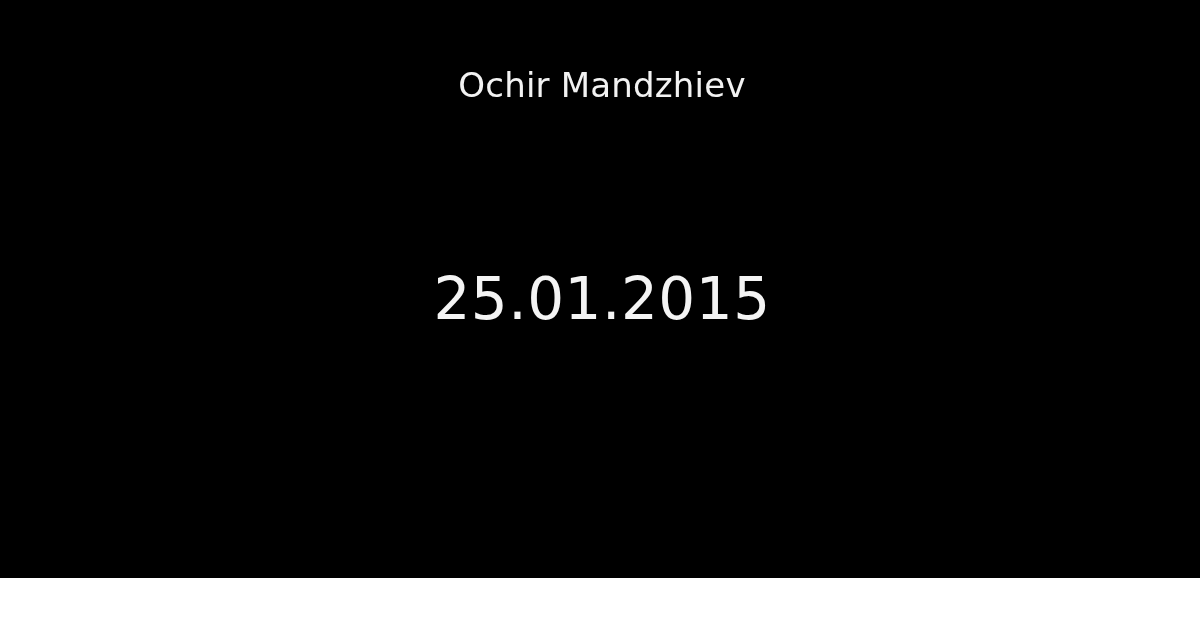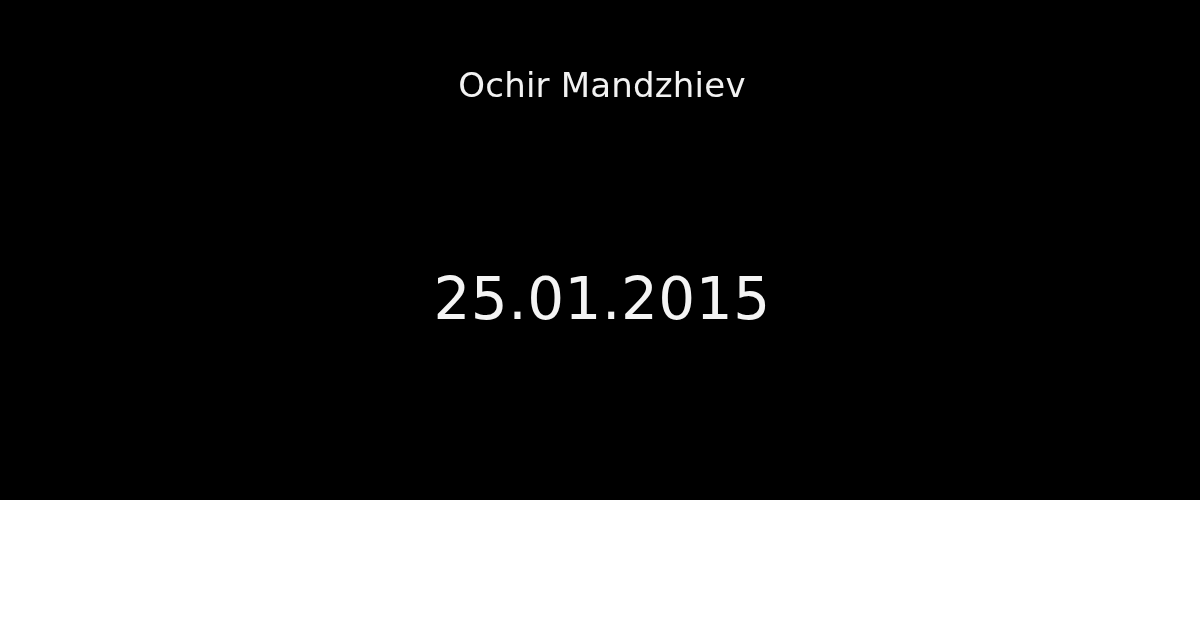--- a/index.html
+++ b/index.html
@@ -11,21 +11,21 @@
   body {
     width: 1200px;
     height: 630px;
     overflow: hidden;
     font-family: "DejaVu Sans", "Liberation Sans", sans-serif;
   }
 
   .slide {
     position: relative;
     width: 1200px;
-    height: 500px;
+    height: 578px;
     background: #000000;
     overflow: hidden;
   }
 
   
   .text-stack {
     position: absolute;
     left: 0;
     top: 0;
     width: 1204px;

